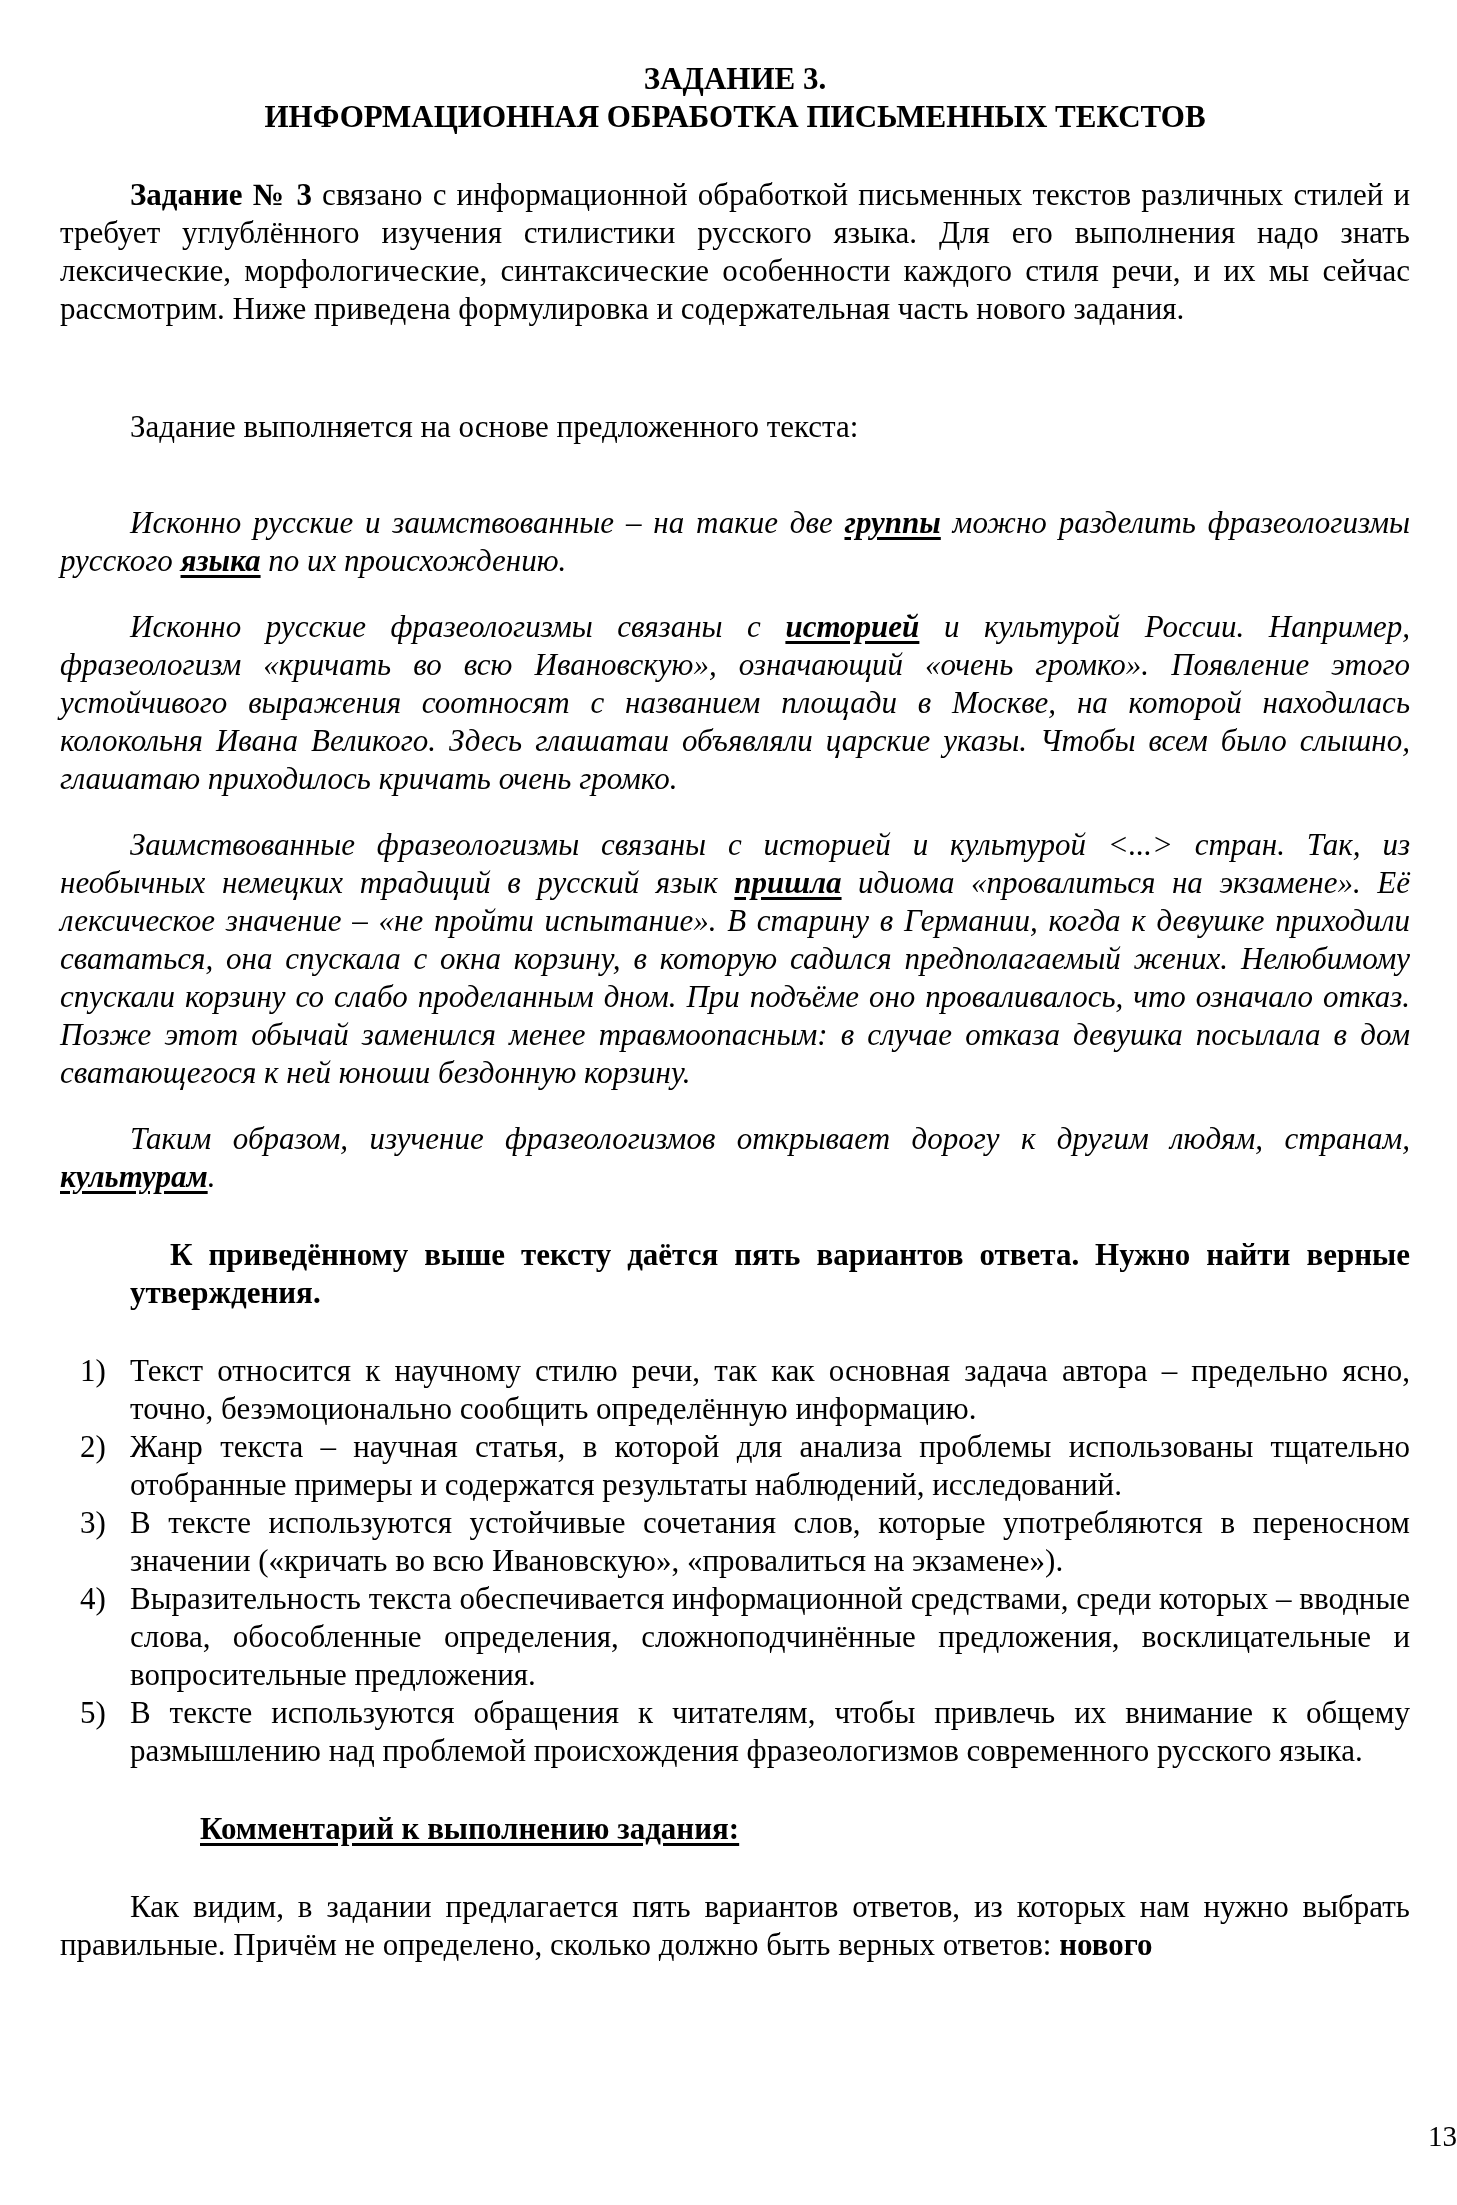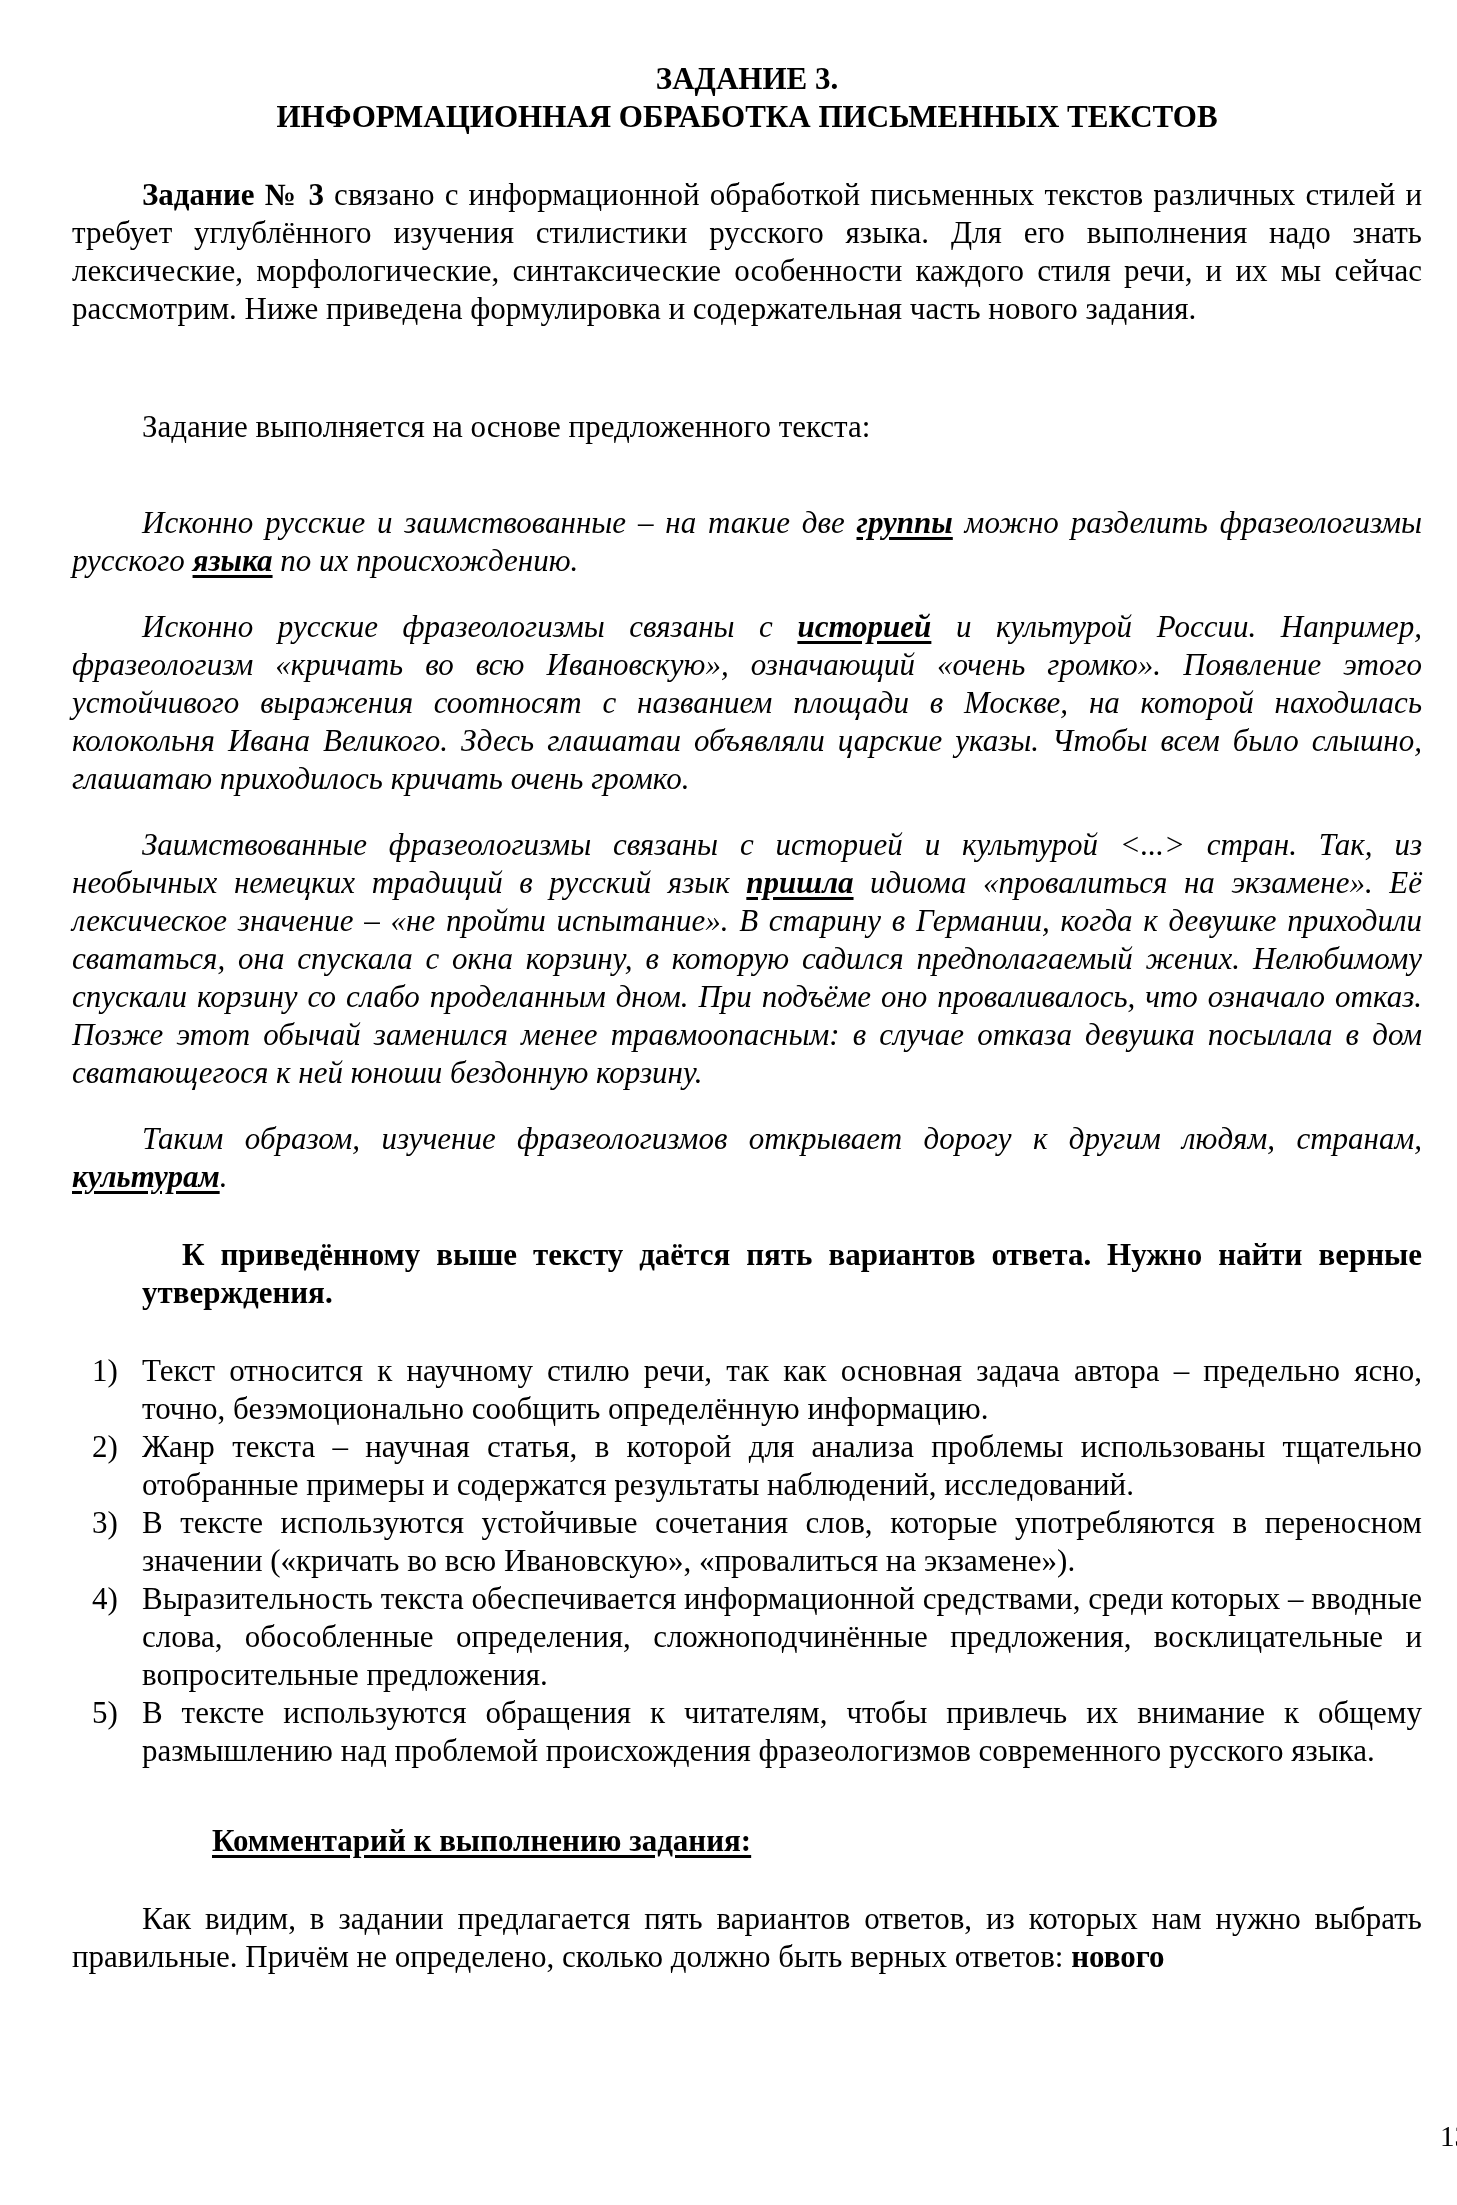--- a/index.html
+++ b/index.html
@@ -10,21 +10,21 @@
     body {
       width: 1457px;
       height: 2205px;
       position: relative;
       font-family: "Liberation Serif", "DejaVu Serif", serif;
       color: #000000;
       overflow: hidden;
     }
     .page {
       position: absolute;
-      left: 12px;
+      left: 0;
       top: 0;
       width: 1179px;
       height: 2205px;
     }
     .content {
       position: absolute;
       left: 60px;
       top: 60px;
       width: 1350px;
       font-size: 31px;
@@ -80,21 +80,20 @@
       position: absolute;
       left: 20px;
       top: 0;
     }
     .comment-heading {
       font-weight: bold;
       text-decoration: underline;
       text-decoration-thickness: 3px;
       text-underline-offset: 4px;
       padding-left: 140px;
-      margin-top: 12px;
     }
     .page-number {
       position: absolute;
       top: 2120px;
       left: 0;
       width: 1457px;
       text-align: right;
       font-size: 29px;
     }
     b { font-weight: bold; }

